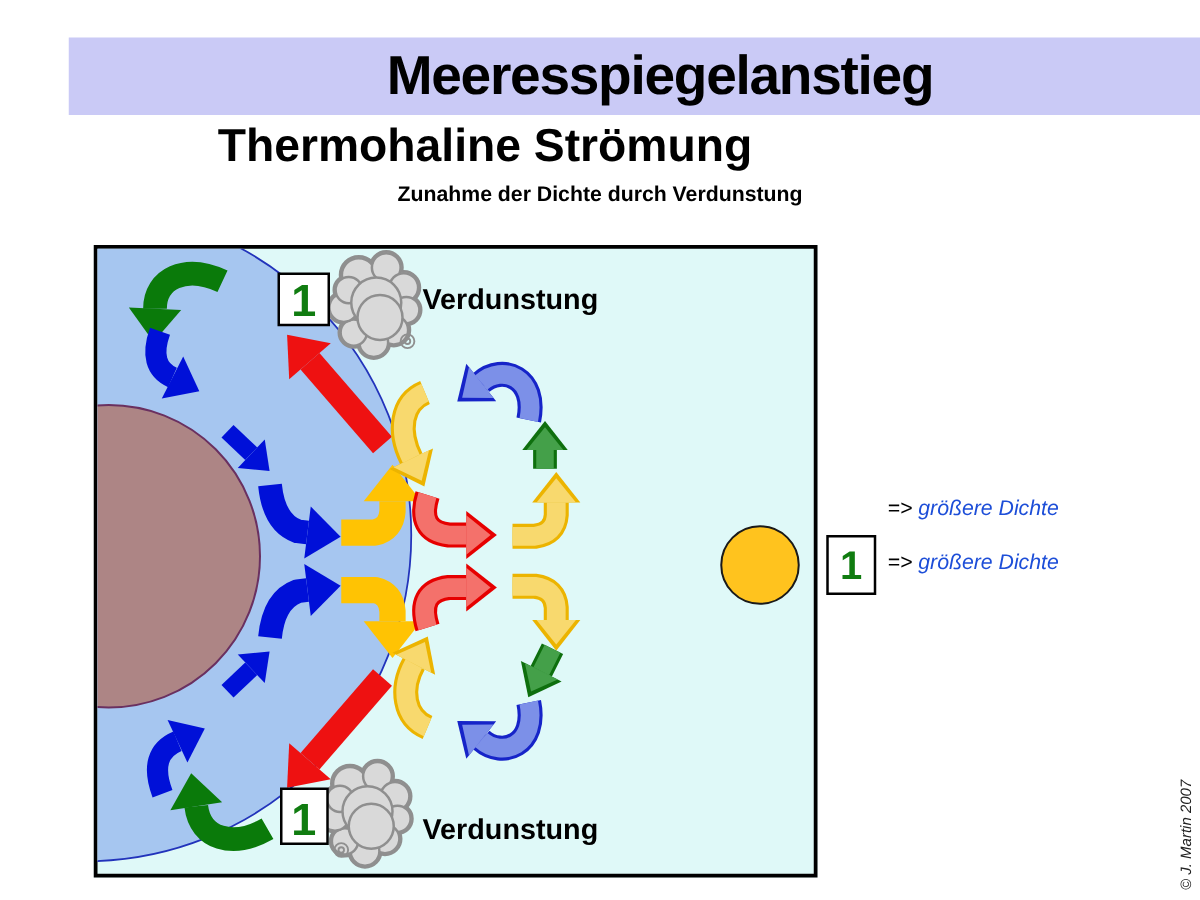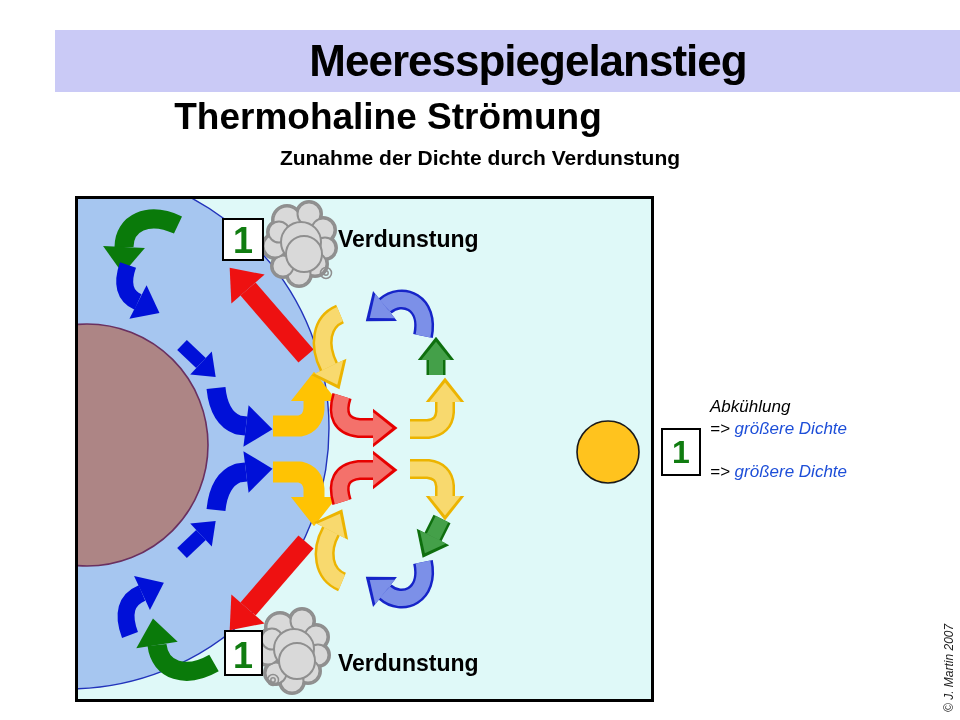--- a/index.html
+++ b/index.html
@@ -12,21 +12,21 @@
     left:55px;top:30px;width:946px;height:62px;background:#CACAF6;
     text-align:center;line-height:62px;font-size:44px;font-weight:bold;
     letter-spacing:-1px;color:#000000;
   }
   #subtitle{
     left:0;top:96px;width:776px;text-align:center;
     font-size:37px;font-weight:bold;color:#000;
   }
   #caption{
     left:0;top:146px;width:960px;text-align:center;
-    font-size:21px;font-weight:bold;color:#000;
+    font-size:17px;font-weight:bold;color:#000;
   }
   #diagram{
     left:75px;top:196px;width:573px;height:500px;border:3px solid #000;
     box-sizing:content-box;background:#DFF9F8;
   }
   #diagram svg{display:block;}
   .marker-rect{fill:#ffffff;stroke:#000000;stroke-width:2px;}
   .marker-digit{font-weight:bold;fill:#107C10;text-anchor:middle;
     font-family:"Liberation Sans","DejaVu Sans",sans-serif;}
   .evap-label{font-weight:bold;font-size:23px;fill:#000;
@@ -249,21 +249,20 @@
     <text class="evap-label" x="260" y="472">Verdunstung</text>
   </svg>
 </div>
 
 <div id="legend-marker" class="abs">
   <span>1</span>
 </div>
 
 <div id="legend-text" class="abs">
   <div class="legend-block">
-    <div>Abkühlung</div>
     <div><span>=&gt;</span> <span class="effect">größere Dichte</span></div>
   </div>
   <div class="legend-block">
     <div><span>=&gt;</span> <span class="effect">größere Dichte</span></div>
   </div>
 </div>
 
 <div id="copyright" class="abs">© J. Martin 2007</div>
 
 </body></html>

